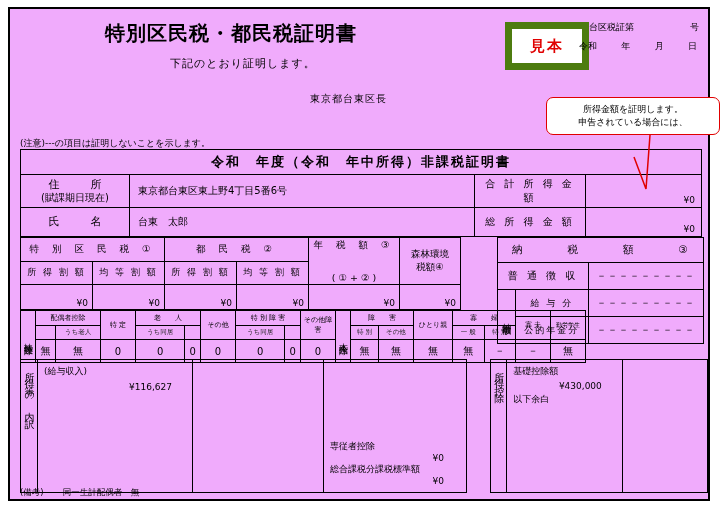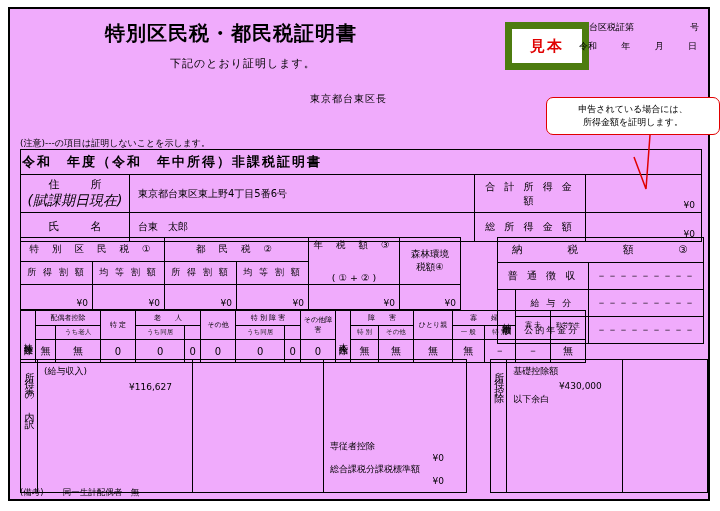--- a/index.html
+++ b/index.html
@@ -67,26 +67,26 @@
   }
   
   table { border-collapse: collapse; }
   
   .info-tbl {
     position: absolute; left: 10px; top: 140px;
     width: 682px; font-size: 11px;
   }
   .info-tbl td { border: 1px solid #000; }
   .ti-title {
-    font-weight: bold; font-size: 13px;
+    text-align: center; font-weight: bold; font-size: 13px;
     letter-spacing: 2px; height: 22px;
   }
   .lbl-cell { width: 108px; text-align: center; line-height: 1.25; padding: 3px 0; }
   .lbl-cell .main { letter-spacing: 10px; padding-left: 10px; }
-  .lbl-cell .sub { font-size: 14px; letter-spacing: 0px; font-style: italic; }
+  .lbl-cell .sub { font-size: 10px; letter-spacing: 0px; }
   .val-cell { padding-left: 8px; font-size: 10px; height: 26px; }
   .amt-lbl { width: 108px; text-align: center; letter-spacing: 3px; font-size: 10px; }
   .amt-val { width: 108px; text-align: right; padding-right: 6px; font-size: 9px; vertical-align: bottom; padding-bottom: 2px; }
   
   .tax-wrap { position: absolute; left: 10px; top: 228px; }
   .tax-tbl { font-size: 9px; }
   .tax-tbl td, .tax-tbl th { border: 1px solid #000; text-align: center; font-weight: normal; }
   .grp-hd { letter-spacing: 5px; height: 13px; font-size: 9.5px; }
   .sub-hd { height: 13px; letter-spacing: 2px; }
   .money-row td { height: 22px; text-align: right; padding-right: 4px; font-size: 9px; vertical-align: bottom; }
@@ -148,22 +148,22 @@
         <span>月</span>
         <span>日</span>
       </div>
     </div>
   </div>
 
   <svg class="callout-tail" viewBox="0 0 190 70">
     <polyline points="120,8 116,62 104,30" fill="none" stroke="#e00000" stroke-width="1.5"></polyline>
   </svg>
   <div class="callout">
+    <div>所得金額を証明します。</div>
     <div>申告されている場合には、</div>
-    <div>所得金額を証明します。</div>
   </div>
 
   <div class="note-line">(注意)---の項目は証明しないことを示します。</div>
 
   <table class="info-tbl">
     <tbody>
         <tr>
       <td class="ti-title" colspan="5">令和　年度（令和　年中所得）非課税証明書</td>
     </tr>
     <tr>

